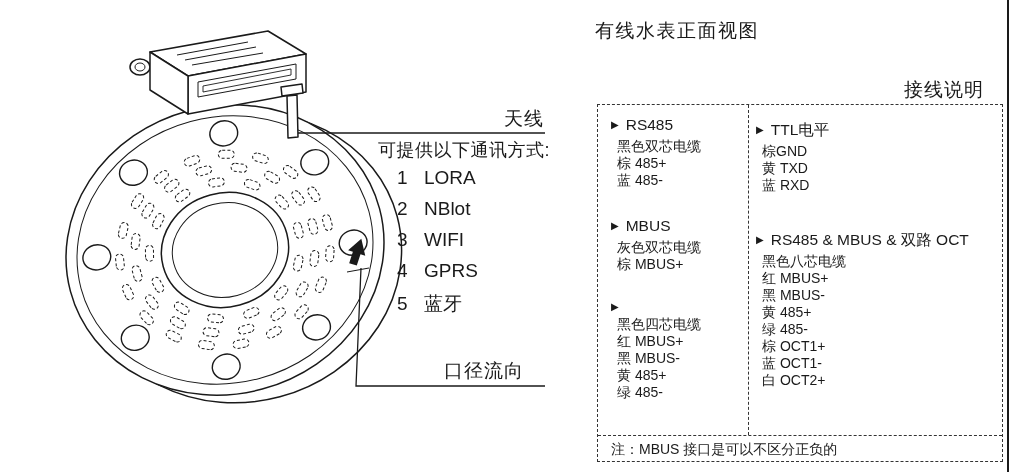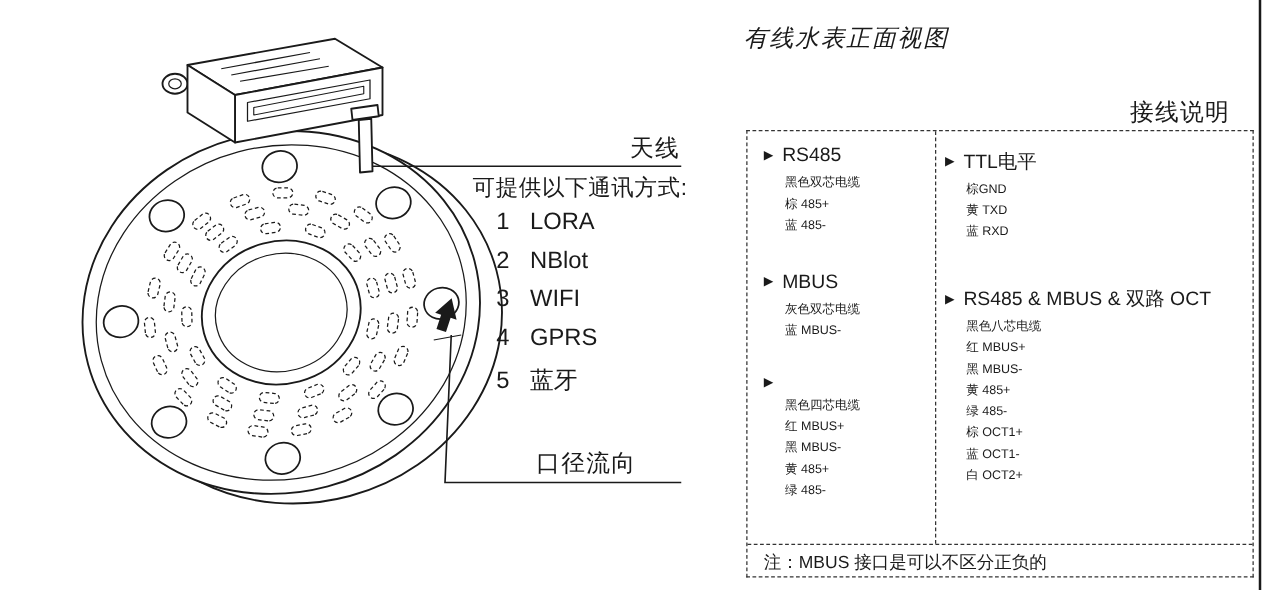--- a/index.html
+++ b/index.html
@@ -13,38 +13,38 @@
   .page { position:relative; width:1019px; height:472px; background:#fff; }
 
   
   .meter-svg { left:0; top:0; width:560px; height:472px; }
 
   .antenna-label { left:504px; top:106px; font-size:19px; letter-spacing:1px; white-space:nowrap; }
   .comm-intro   { left:352px; top:138px; font-size:18px; letter-spacing:.5px; white-space:nowrap;margin-left:26px; }
   .comm-list    { left:397px; top:167px; }
   .comm-row     { height:22px; margin-bottom:9px; font-size:19px; white-space:nowrap; }
   .comm-num     { display:inline-block; width:27px; }
-  .flow-label   { left:429px; top:358px; font-size:19px; letter-spacing:1px; white-space:nowrap; }
+  .flow-label   { left:444px; top:358px; font-size:19px; letter-spacing:1px; white-space:nowrap; }
   .meter-caption{ left:95px;  top:398px; font-size:19px; letter-spacing:1.5px; white-space:nowrap; }
 
   
-  .front-title  { left:595px; top:18px; font-size:19px; letter-spacing:1.5px; white-space:nowrap;font-style:italic; }
+  .front-title  { left:595px; top:18px; font-size:19px; letter-spacing:1.5px; white-space:nowrap; }
   .panel-title  { left:904px; top:77px; font-size:19px; letter-spacing:1px; white-space:nowrap; }
   .wiring-panel { left:597px; top:104px; width:406px; height:358px; border:1.6px dashed #333; }
   .wdivider-v   { left:150px; top:0; height:330px; width:0; border-left:1.5px dashed #333; }
   .wdivider-h   { left:0; top:330px; width:100%; height:0; border-top:1.5px dashed #333; }
   .wcol-left    { left:13px;  top:10px; width:137px; }
   .wcol-right   { left:158px; top:15px; width:245px; }
   .wsec         { }
   .gap27 { margin-bottom:27px; }
   .gap29 { margin-bottom:29px; }
   .gap36 { margin-bottom:36px; }
   .whead { font-size:15.5px; line-height:19px; margin-bottom:4px; display:flex; align-items:center; gap:7px; white-space:nowrap; }
   .tri   { font-size:10px; line-height:1; }
-  .wline { font-size:10px; line-height:17px; margin-left:17px; white-space:nowrap; }
+  .wline { font-size:14px; line-height:17px; margin-left:6px; white-space:nowrap; }
   .wnote { left:13px; top:336px; font-size:14px; white-space:nowrap; }
 
   .border-line { left:1007px; top:0; width:2px; height:472px; background:#1a1a1a; }
 </style>
 </head>
 <body>
 
 <div class="page">
 
   <svg class="abs meter-svg" viewBox="0 0 560 472">
@@ -179,21 +179,21 @@
         <div class="wline">黑色双芯电缆</div>
         <div class="wline">棕 485+</div>
         <div class="wline">蓝 485-</div>
       </div>
       <div class="wsec gap29">
         <div class="whead">
           <span class="tri">▶</span>
           <span>MBUS</span>
         </div>
         <div class="wline">灰色双芯电缆</div>
-        <div class="wline">蓝 MBUS-</div>
+        <div class="wline">棕 MBUS+</div>
       </div>
       <div class="wsec">
         <div class="whead">
           <span class="tri">▶</span>
         </div>
         <div class="wline">黑色四芯电缆</div>
         <div class="wline">红 MBUS+</div>
         <div class="wline">黑 MBUS-</div>
         <div class="wline">黄 485+</div>
         <div class="wline">绿 485-</div>

